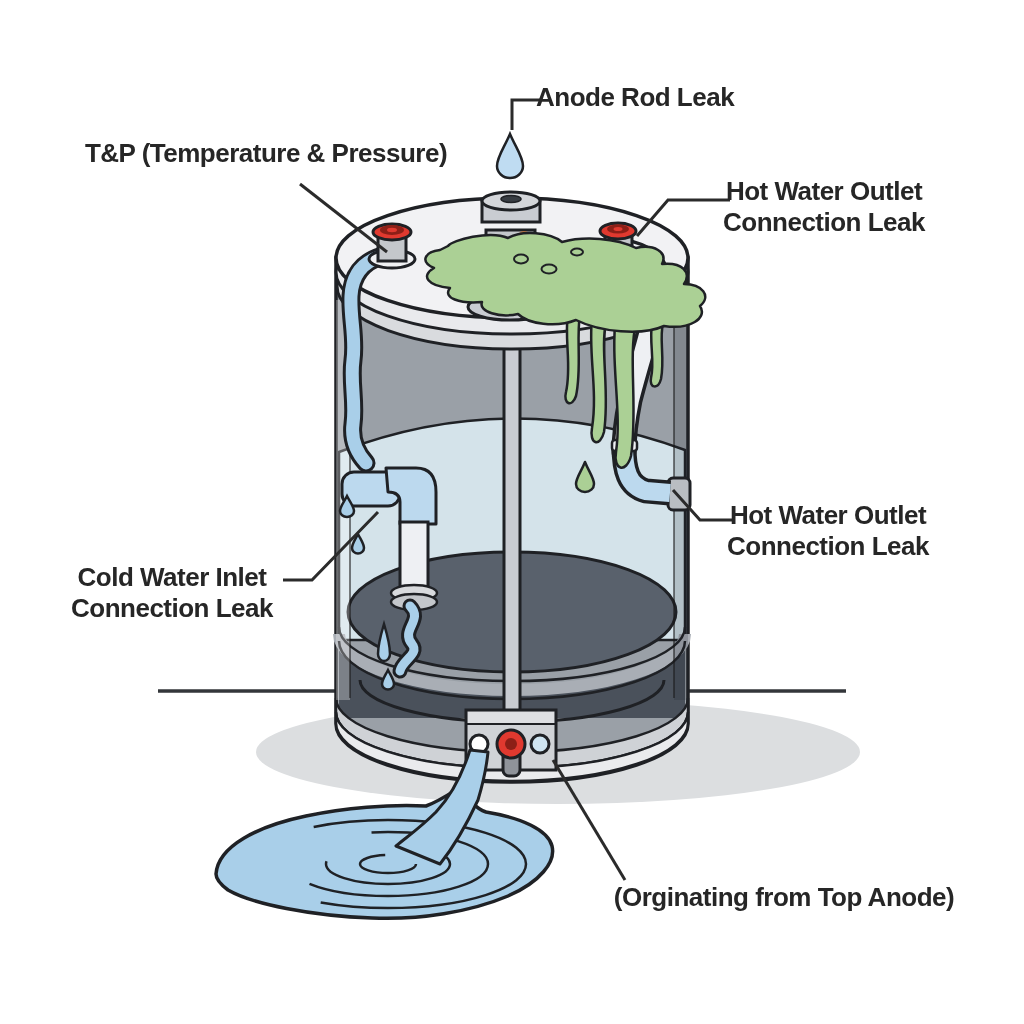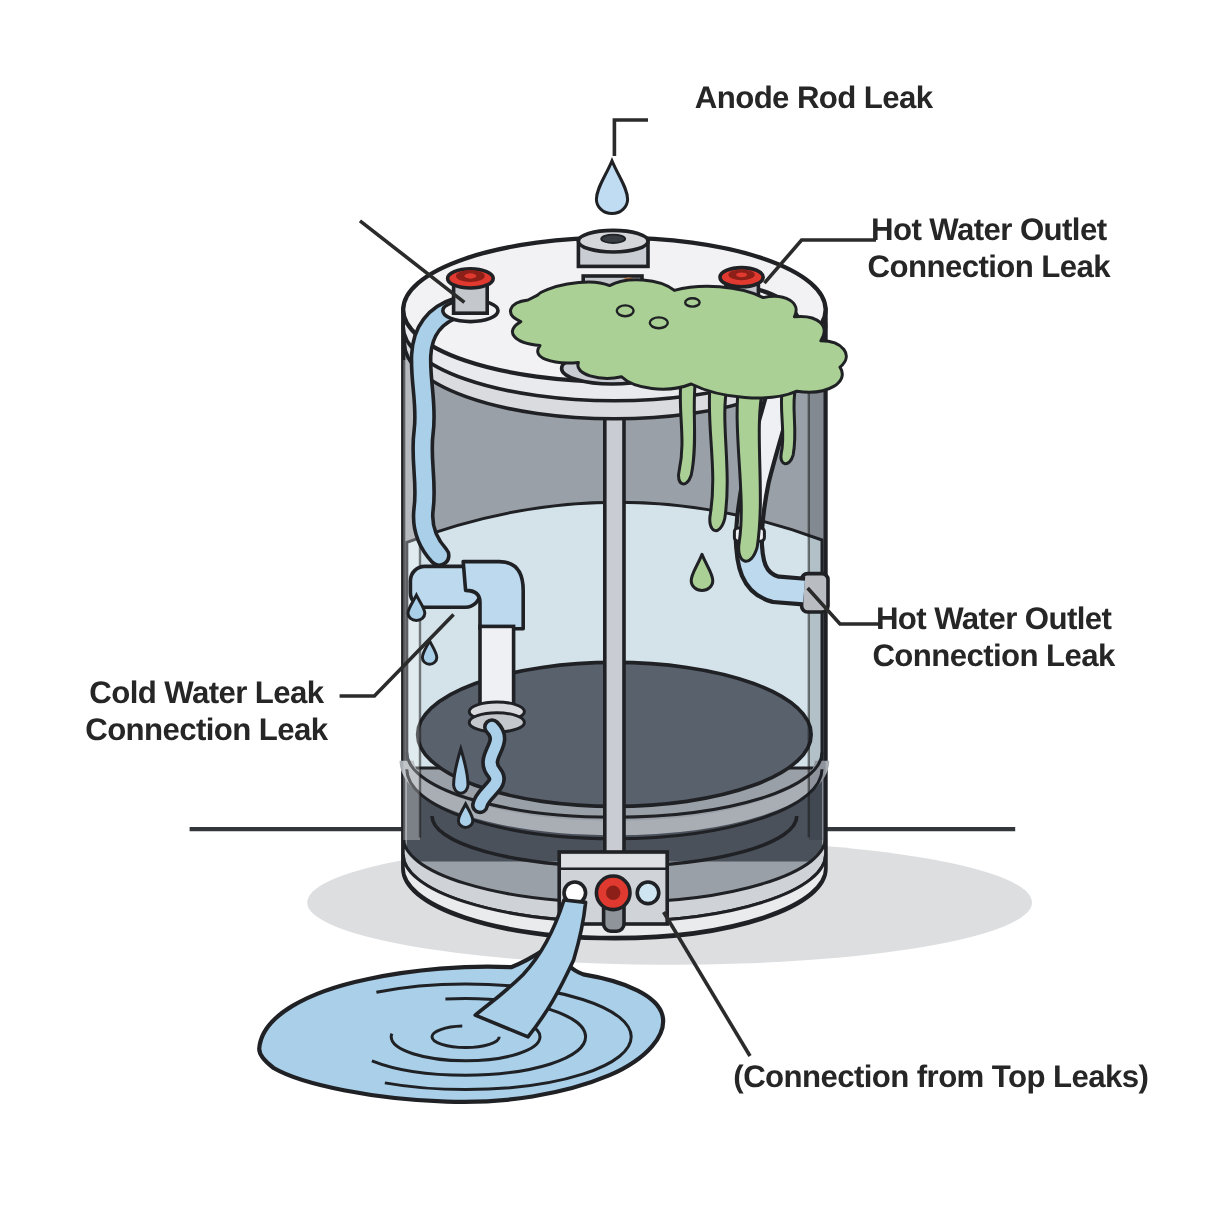--- a/index.html
+++ b/index.html
@@ -171,39 +171,40 @@
   <g fill="none" stroke="#2b2b2b" stroke-width="3">
     <path d="M540,100 L512,100 L512,130"></path>
     <path d="M300,184 L387,252"></path>
     <path d="M730,200 L668,200 L637,236"></path>
     <path d="M733,520 L700,520 L673,490"></path>
     <path d="M283,580 L312,580 L378,512"></path>
     <path d="M553,760 L625,880"></path>
   </g>
 </svg>
 
-<div class="label nowrap" style="left:536px;top:66px;margin-left:43px;">
+<div class="label nowrap" style="left:536px;top:82px;">
   <span class="ln">Anode Rod Leak</span>
 </div>
 
 <div class="label" style="left:76px;top:138px;width:380px;">
+  <span class="ln">T&amp;P (Temperature &amp; Pressure)</span>
 </div>
 
 <div class="label" style="left:696px;top:176px;width:256px;">
   <span class="ln">Hot Water Outlet</span>
   <span class="ln">Connection Leak</span>
 </div>
 
 <div class="label" style="left:700px;top:500px;width:256px;">
   <span class="ln">Hot Water Outlet</span>
   <span class="ln">Connection Leak</span>
 </div>
 
 <div class="label" style="left:52px;top:562px;width:240px;">
-  <span class="ln">Cold Water Leak</span>
+  <span class="ln">Cold Water Inlet</span>
   <span class="ln">Connection Leak</span>
 </div>
 
 <div class="label" style="left:596px;top:882px;width:376px;">
-  <span class="ln">(Connection from Top Leaks)</span>
+  <span class="ln">(Orginating from Top Anode)</span>
 </div>
 
 </div>
 
 </body></html>

